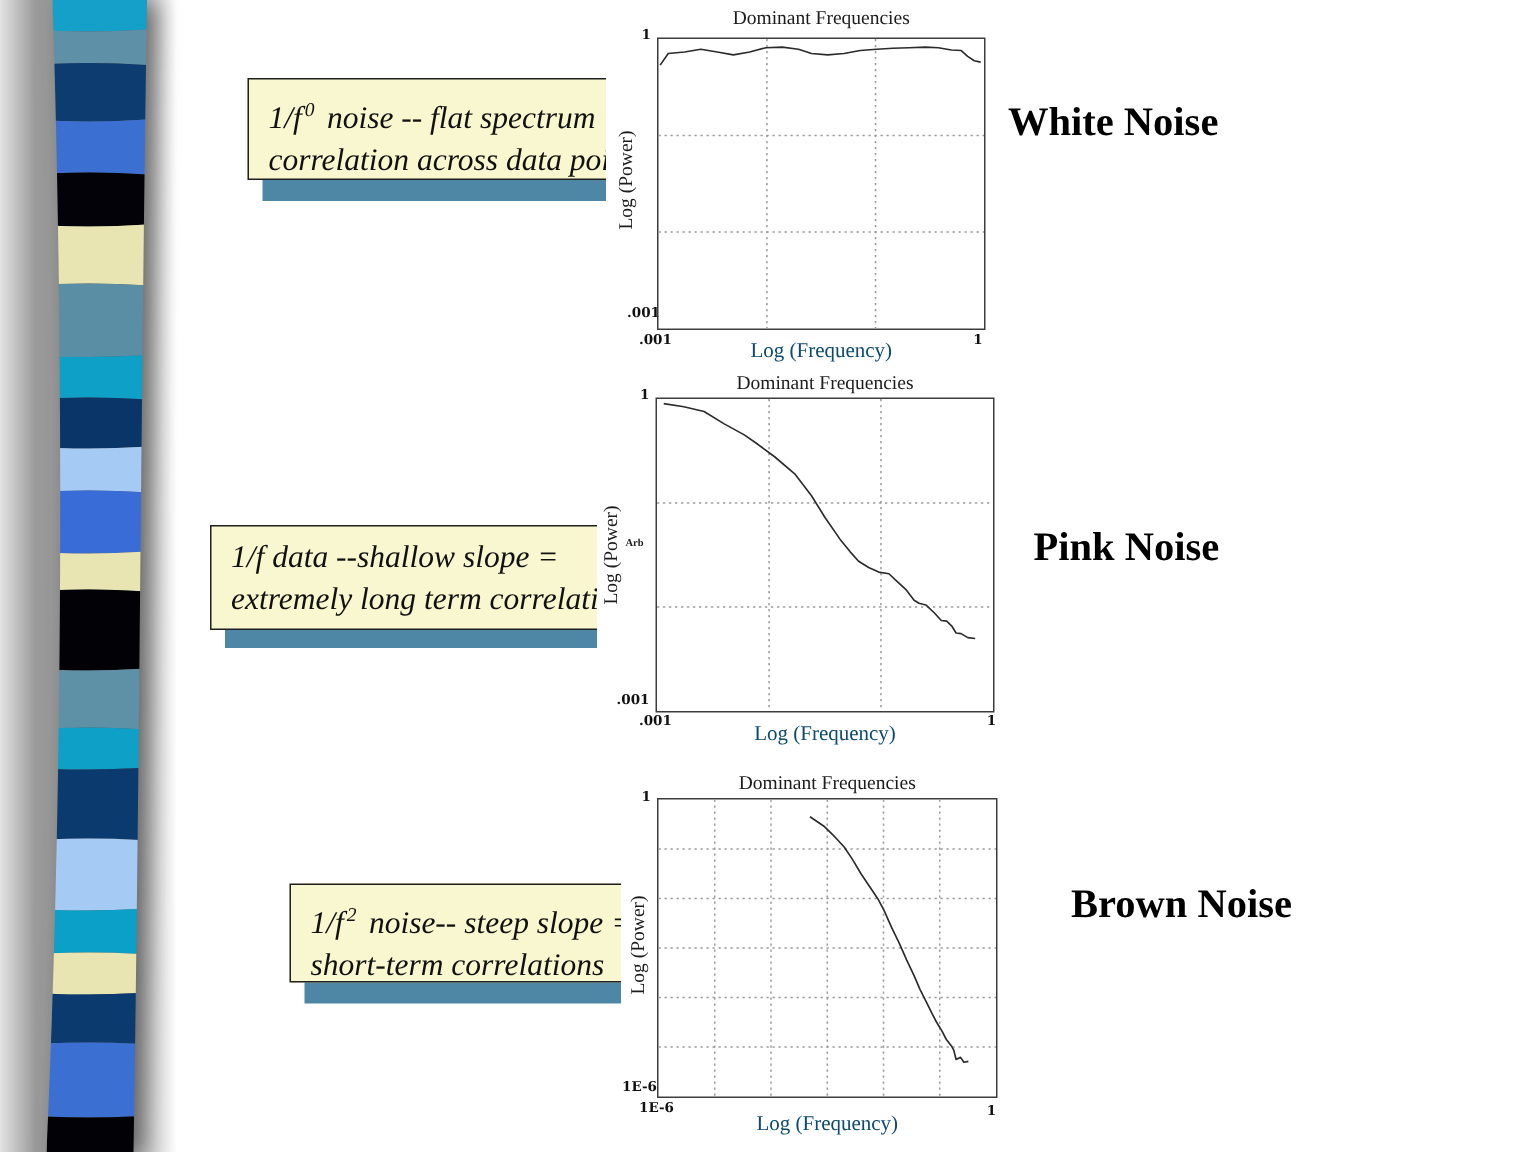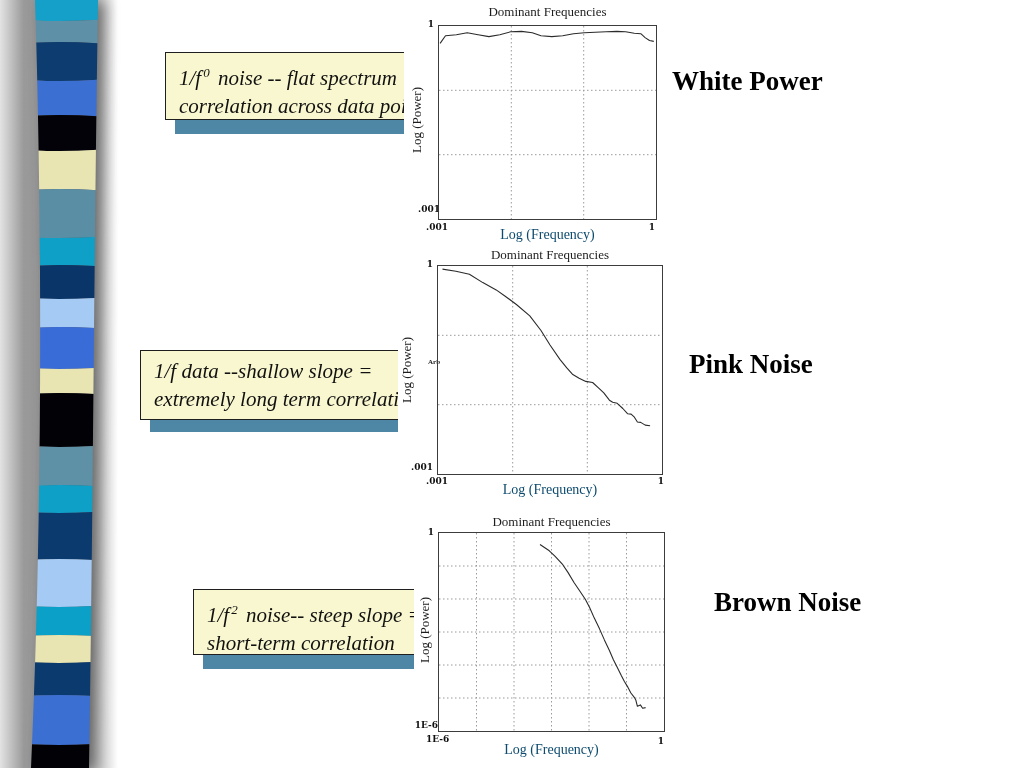--- a/index.html
+++ b/index.html
@@ -85,21 +85,21 @@
 
   <div class="note-shadow" style="left: 150px; top: 364px; width: 280px; height: 68px; background: rgb(78, 135, 165);"></div>
   <div class="note-box" style="left: 140px; top: 350px; width: 280px; height: 70px; background: rgb(249, 247, 207); border-color: rgb(31, 31, 31);">
     <div><span>1/f</span><span> data --shallow slope = </span></div>
     <div>extremely long term correlations</div>
   </div>
 
   <div class="note-shadow" style="left: 203px; top: 603px; width: 260px; height: 66px; background: rgb(78, 135, 165);"></div>
   <div class="note-box" style="left: 193px; top: 589px; width: 260px; height: 66px; background: rgb(249, 247, 207); border-color: rgb(31, 31, 31);">
     <div><span>1/f</span><sup>2</sup><span> noise-- steep slope =</span></div>
-    <div>short-term correlation</div>
+    <div>short-term correlations</div>
   </div>
 
   <div class="chart" style="left:404px;top:3px;width:268px;height:243px;">
     <div class="chart-title" style="left:34px;top:1px;width:219px;">Dominant Frequencies</div>
     <div class="ylabel" style="left:-47px;top:109px;">Log (Power)</div>
     <div class="tick r" style="left:0;top:16px;width:30px;">1</div>
     <div class="tick r" style="left:0;top:201px;width:36px;">.001</div>
     <div class="plot" style="left:34px;top:22px;width:219px;height:195px;">
       <svg preserveAspectRatio="none" viewBox="0 0 217 193">
           <line x1="72.3" x2="72.3" y1="0" y2="193" stroke="#9a9a9a" stroke-width="1" stroke-dasharray="1.5 2.5"></line>
@@ -111,21 +111,21 @@
     </div>
     <div class="tick" style="left:22px;top:219px;width:30px;">.001</div>
     <div class="tick" style="left:240px;top:219px;width:16px;text-align:center;">1</div>
     <div class="xlabel" style="left:34px;top:224px;width:219px;">Log (Frequency)</div>
   </div>
 
   <div class="chart" style="left:398px;top:246px;width:278px;height:256px;">
     <div class="chart-title" style="left:39px;top:1px;width:226px;">Dominant Frequencies</div>
     <div class="ylabel" style="left:-51px;top:116px;">Log (Power)</div>
     <div class="tick r" style="left:0;top:13px;width:35px;">1</div>
-    <div class="mid-tick" style="left:19px;top:112px;margin-left:11px;">Arb</div>
+    <div class="mid-tick" style="left:19px;top:112px;">Arb</div>
     <div class="tick r" style="left:0;top:216px;width:35px;">.001</div>
     <div class="plot" style="left:39px;top:19px;width:226px;height:210px;">
       <svg preserveAspectRatio="none" viewBox="0 0 224 208">
           <line x1="74.7" x2="74.7" y1="0" y2="208" stroke="#9a9a9a" stroke-width="1" stroke-dasharray="1.5 2.5"></line>
           <line x1="0" x2="224" y1="69.3" y2="69.3" stroke="#9a9a9a" stroke-width="1" stroke-dasharray="1.5 2.5"></line>
           <line x1="149.3" x2="149.3" y1="0" y2="208" stroke="#9a9a9a" stroke-width="1" stroke-dasharray="1.5 2.5"></line>
           <line x1="0" x2="224" y1="138.7" y2="138.7" stroke="#9a9a9a" stroke-width="1" stroke-dasharray="1.5 2.5"></line>
           <polyline points="4.5,3.1 17.9,5.2 31.4,8.3 44.8,16.6 58.2,23.9 67.2,30.2 78.4,38.5 91.8,49.9 103.0,64.5 112.0,79.0 122.1,93.6 128.8,101.9 134.4,108.2 141.1,112.3 147.8,115.4 154.6,116.5 160.2,121.7 165.8,126.9 171.4,134.2 174.7,136.2 179.2,137.3 184.8,142.5 189.5,147.7 193.1,148.1 196.4,151.2 199.4,156.0 202.7,156.4 207.2,159.1 212.1,159.7" fill="none" stroke="#2b2b2b" stroke-width="1.1" stroke-linejoin="round"></polyline>
         </svg>
     </div>
@@ -152,17 +152,17 @@
           <line x1="187.5" x2="187.5" y1="0" y2="198" stroke="#9a9a9a" stroke-width="1" stroke-dasharray="1.5 2.5"></line>
           <line x1="0" x2="225" y1="165.0" y2="165.0" stroke="#9a9a9a" stroke-width="1" stroke-dasharray="1.5 2.5"></line>
           <polyline points="101.0,11.5 110.3,17.8 115.9,23.2 123.8,31.7 129.1,39.6 135.0,49.5 140.6,57.8 146.3,66.3 150.5,74.3 155.3,85.1 160.4,95.6 165.4,106.9 170.3,117.2 174.4,126.7 178.7,135.2 182.3,142.6 185.4,148.5 189.0,154.4 191.9,160.0 195.3,164.3 196.9,167.3 198.4,173.3 201.4,171.9 203.6,175.2 206.6,174.6" fill="none" stroke="#2b2b2b" stroke-width="1.1" stroke-linejoin="round"></polyline>
         </svg>
     </div>
     <div class="tick" style="left:12px;top:222px;width:34px;">1E-6</div>
     <div class="tick" style="left:240px;top:224px;width:14px;text-align:center;">1</div>
     <div class="xlabel" style="left:24px;top:230px;width:227px;">Log (Frequency)</div>
   </div>
 
-  <div class="noise-label" style="left:672px;top:66px;">White Power</div>
+  <div class="noise-label" style="left:672px;top:66px;">White Noise</div>
   <div class="noise-label" style="left:689px;top:349px;">Pink Noise</div>
   <div class="noise-label" style="left:714px;top:587px;">Brown Noise</div>
 
 </div>
 
 </body></html>

